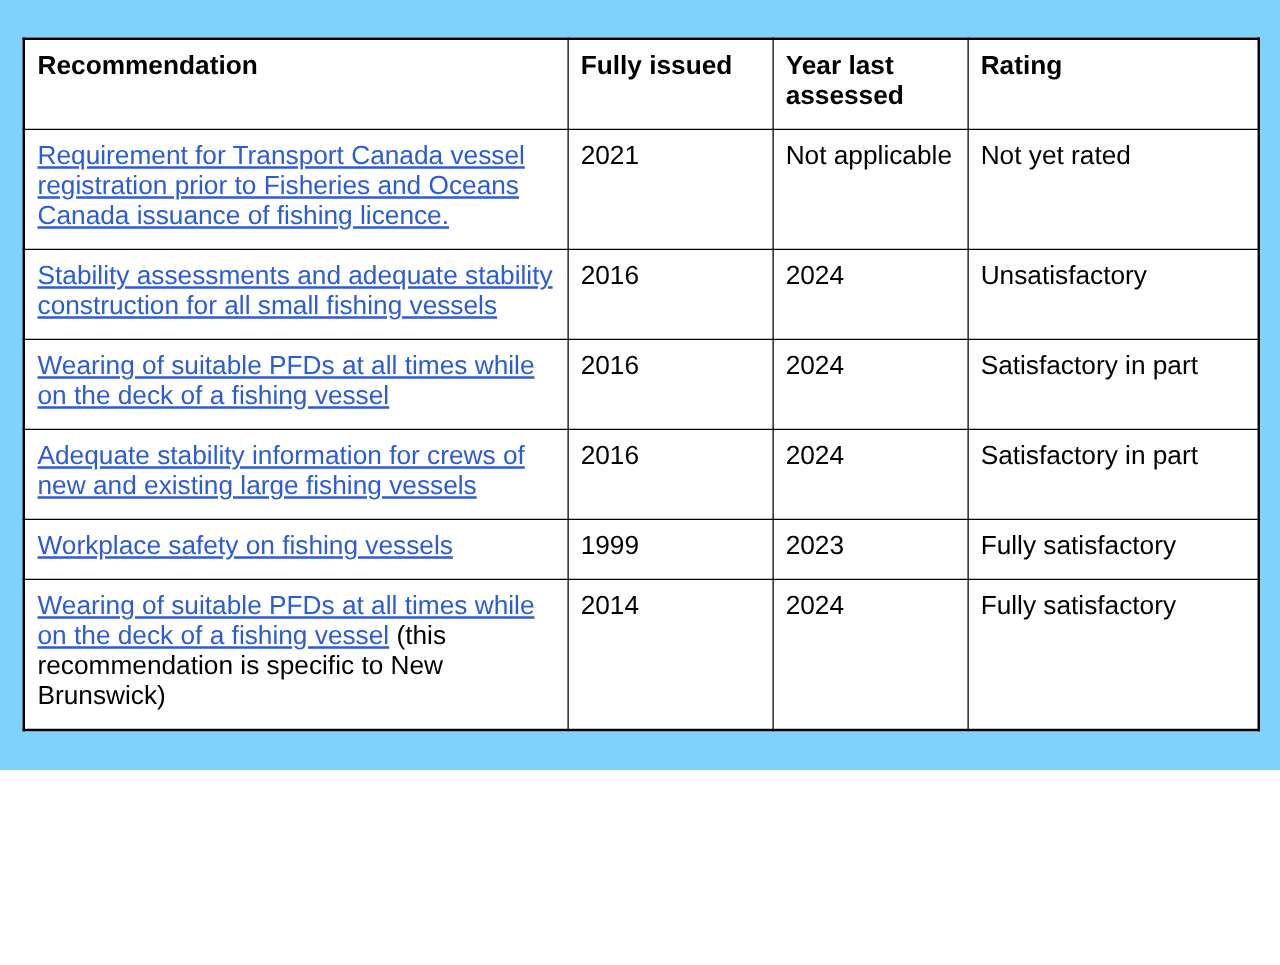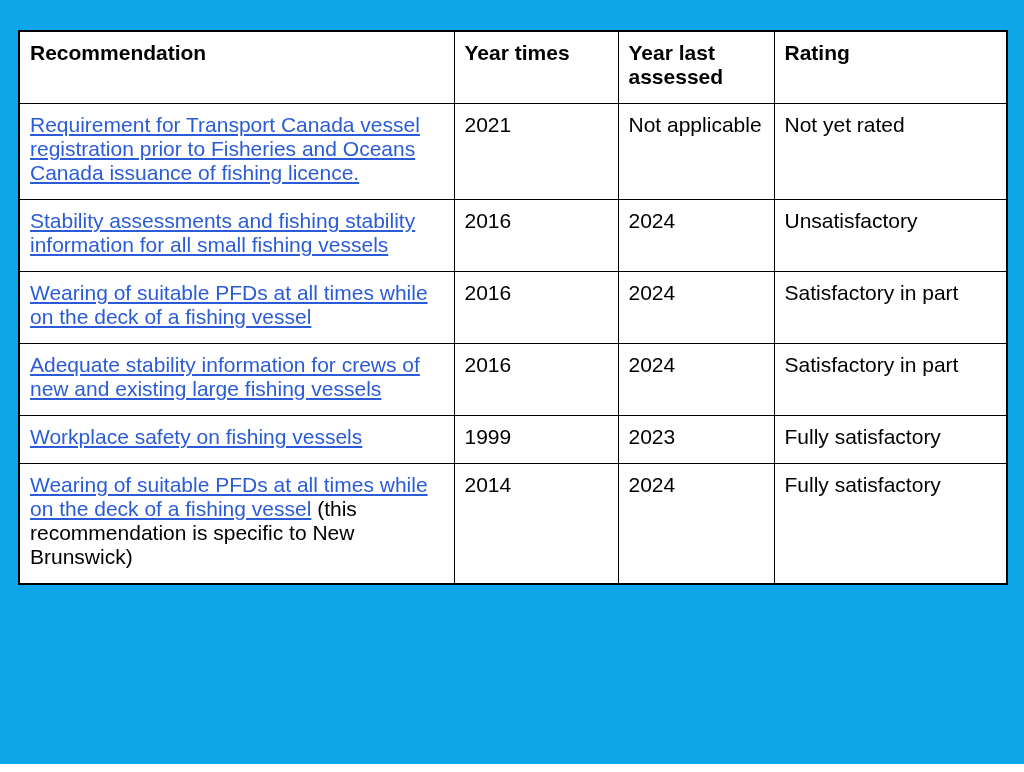--- a/index.html
+++ b/index.html
@@ -7,22 +7,22 @@
     padding: 0;
     background: #ffffff;
     width: 1024px;
     height: 772px;
     overflow: hidden;
     font-family: "Liberation Sans", "DejaVu Sans", sans-serif;
   }
   .page {
     position: relative;
     width: 1024px;
-    height: 764px;
-    background: #0ea5e9;
+    height: 616px;
+    background: #7dd3fc;
   }
   table.rec-table {
     position: absolute;
     left: 18px;
     top: 30px;
     width: 988px;
     border-collapse: collapse;
     table-layout: fixed;
     border: 2px solid #000000;
     background: #ffffff;
@@ -63,34 +63,34 @@
   <table class="rec-table">
     <colgroup>
       <col class="c1">
         <col class="c2">
         <col class="c3">
         <col class="c4">
     </colgroup>
     <thead>
       <tr>
         <th>Recommendation</th>
-        <th>Year times</th>
+        <th>Fully issued</th>
         <th>Year last assessed</th>
         <th>Rating</th>
       </tr>
     </thead>
     <tbody id="rows-body">
     <tr>
     <td><a class="rec-link" href="#">Requirement for Transport Canada vessel registration prior to Fisheries and Oceans Canada issuance of fishing licence.</a><span class="rec-suffix"></span></td>
     <td>2021</td>
     <td>Not applicable</td>
     <td>Not yet rated</td>
   </tr>
         <tr>
-    <td><a class="rec-link" href="#">Stability assessments and fishing stability information for all small fishing vessels</a><span class="rec-suffix"></span></td>
+    <td><a class="rec-link" href="#">Stability assessments and adequate stability construction for all small fishing vessels</a><span class="rec-suffix"></span></td>
     <td>2016</td>
     <td>2024</td>
     <td>Unsatisfactory</td>
   </tr>
         <tr>
     <td><a class="rec-link" href="#">Wearing of suitable PFDs at all times while on the deck of a fishing vessel</a><span class="rec-suffix"></span></td>
     <td>2016</td>
     <td>2024</td>
     <td>Satisfactory in part</td>
   </tr>

